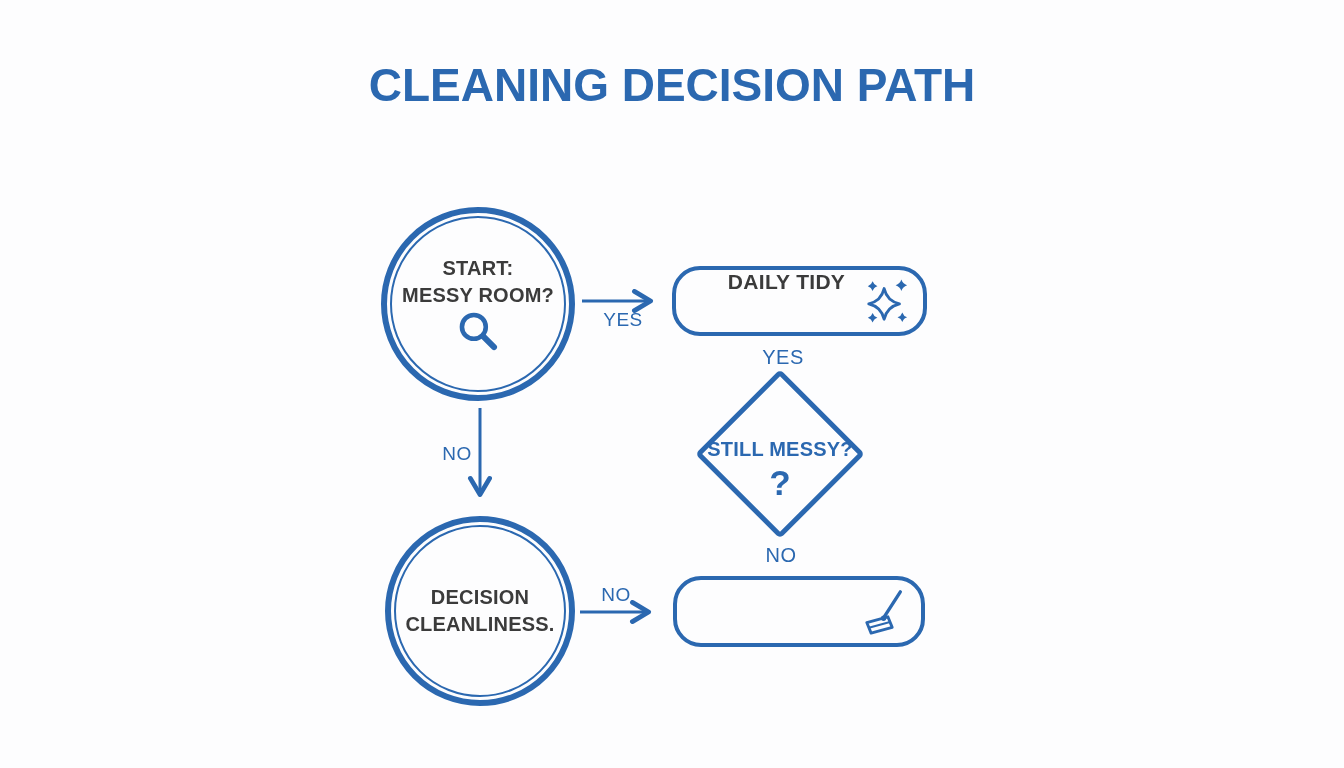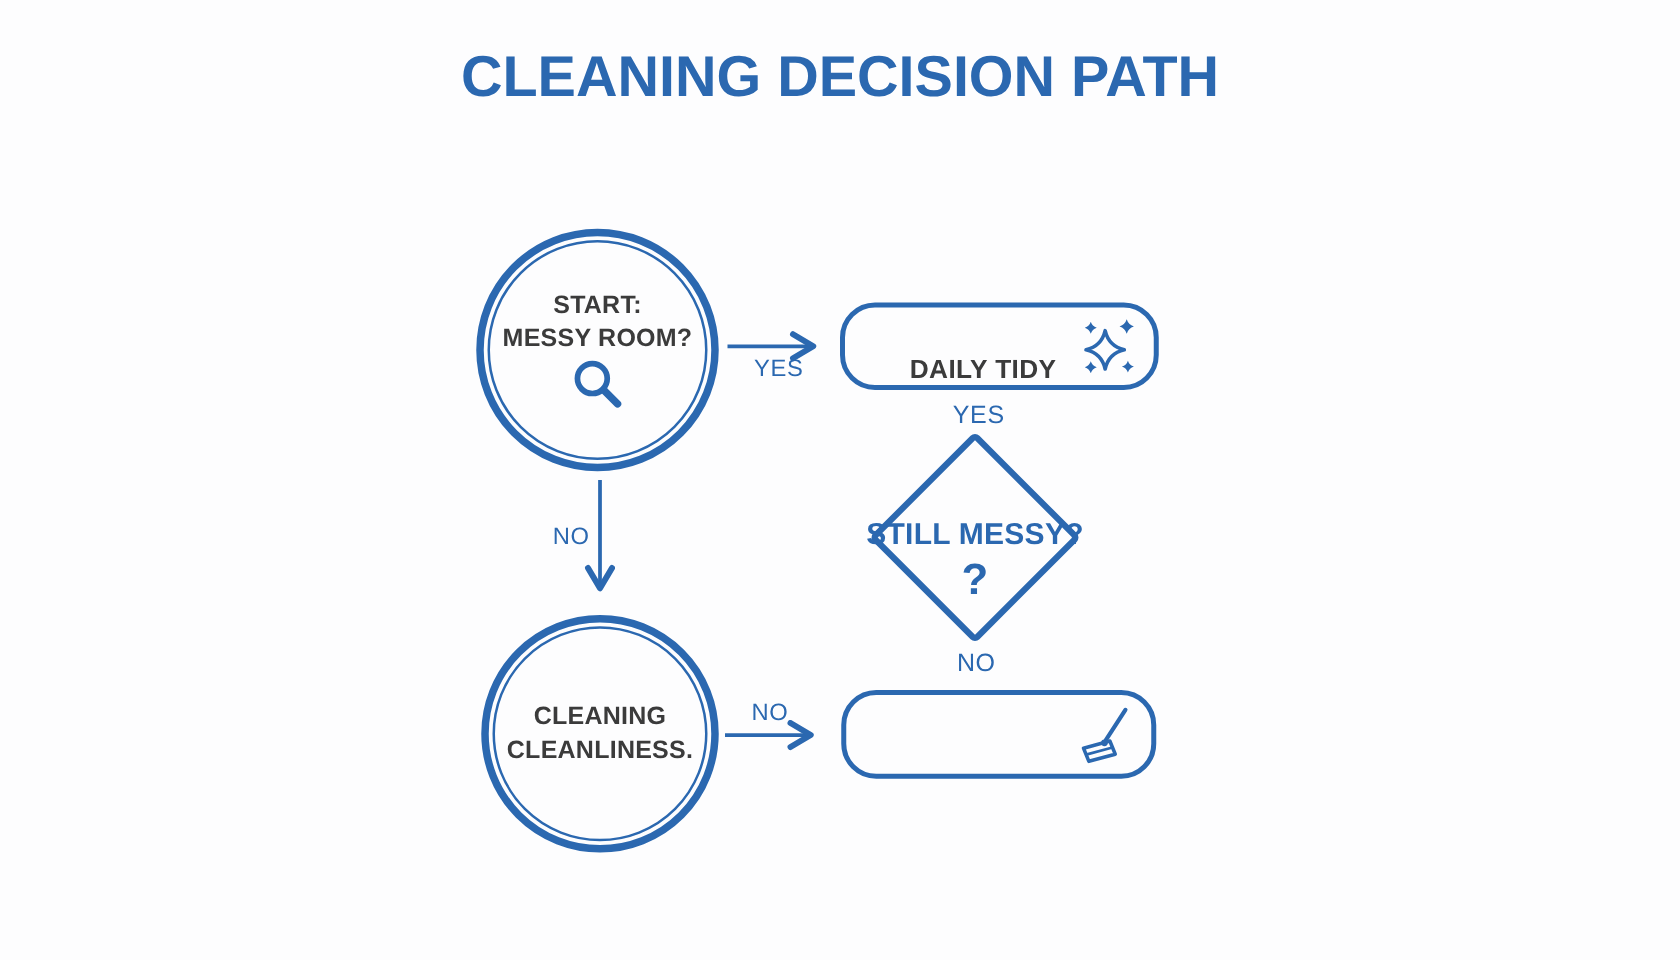--- a/index.html
+++ b/index.html
@@ -11,20 +11,21 @@
   html,body{width:1344px;height:768px;}
   body{
     font-family:"Liberation Sans", sans-serif;
     background:var(--background);
   }
   .canvas{
     position:relative;
     width:1344px;height:693px;
     background:var(--background);
     overflow:hidden;
+    margin-top:24px;
   }
   .title{
     position:absolute;
     top:34px;left:0;width:1344px;
     text-align:center;
     font-size:46px;
     font-weight:700;
     letter-spacing:0px;
     color:var(--accent);
   }
@@ -55,21 +56,21 @@
     color:var(--node-text);
     letter-spacing:0.2px;
   }
   
   .box-node{
     position:absolute;
     border:4px solid var(--accent);
     border-radius:28px;
     background:var(--background);
     display:flex;
-    align-items:flex-end;
+    align-items:flex-start;
   }
   .box-daily{left:672px;top:242px;width:255px;height:70px;}
   .box-weekly{left:673px;top:552px;width:252px;height:71px;}
   .box-label{
     flex:1;
     text-align:center;
     font-weight:700;
     font-size:21px;
     color:var(--node-text);
     letter-spacing:0.3px;
@@ -99,21 +100,21 @@
   }
   .diamond-text{
     position:absolute;
     left:680px;top:414px;
     width:200px;
     text-align:center;
     color:var(--accent);
   }
   .diamond-label{
     font-weight:700;
-    font-size:24px;
+    font-size:20px;
     letter-spacing:0.2px;
   }
   .diamond-symbol{
     font-weight:700;
     font-size:35px;
     line-height:38px;
     margin-top:3px;
   }
   
   .connectors{
@@ -183,21 +184,21 @@
     <div class="diamond-shape"></div>
   </div>
   <div class="diamond-text">
     <div class="diamond-label">STILL MESSY?</div>
     <div class="diamond-symbol">?</div>
   </div>
 
   <div class="circle-node circle-maintain">
     <div class="inner-ring">
       <div class="node-lines">
-        <div>CLEANING</div>
+        <div>DECISION</div>
         <div>CLEANLINESS.</div>
       </div>
     </div>
   </div>
 
   <div class="box-node box-weekly">
     <svg class="box-icon" viewBox="0 0 48 48">
       <line x1="40" y1="3" x2="23.5" y2="28.5" stroke="currentColor" stroke-width="3.5" stroke-linecap="round"></line>
       <circle cx="22.5" cy="30.5" r="2.8" fill="currentColor"></circle>
       <path d="M5 35 L27 29 L31.5 40 L9.5 46 Z" fill="none" stroke="currentColor" stroke-width="3" stroke-linejoin="round"></path>

